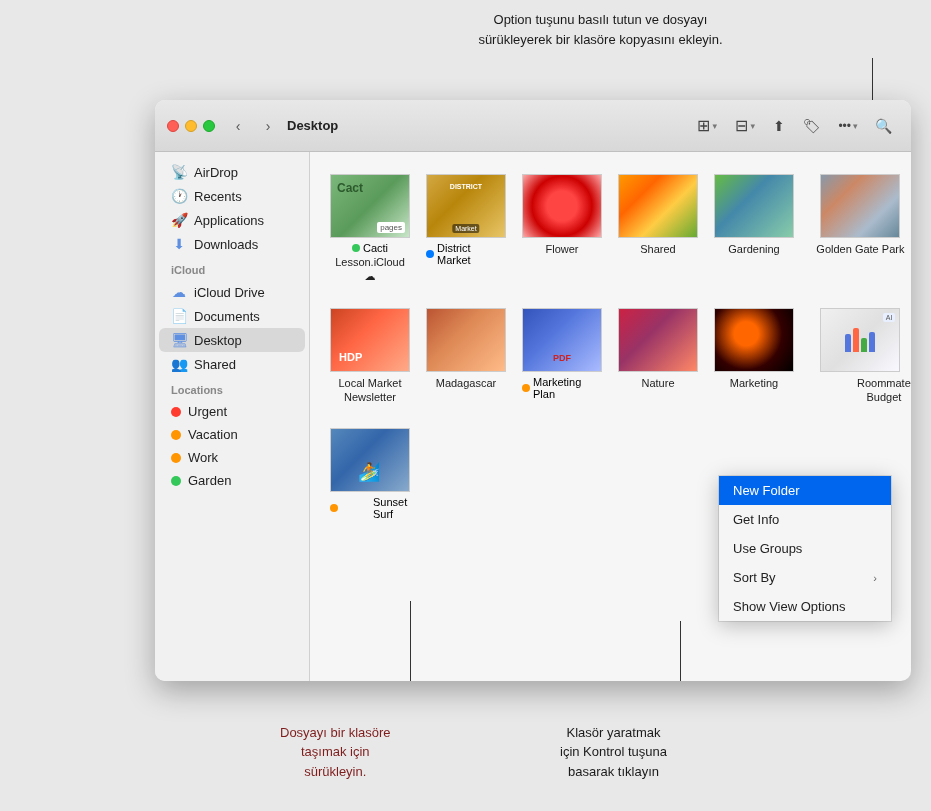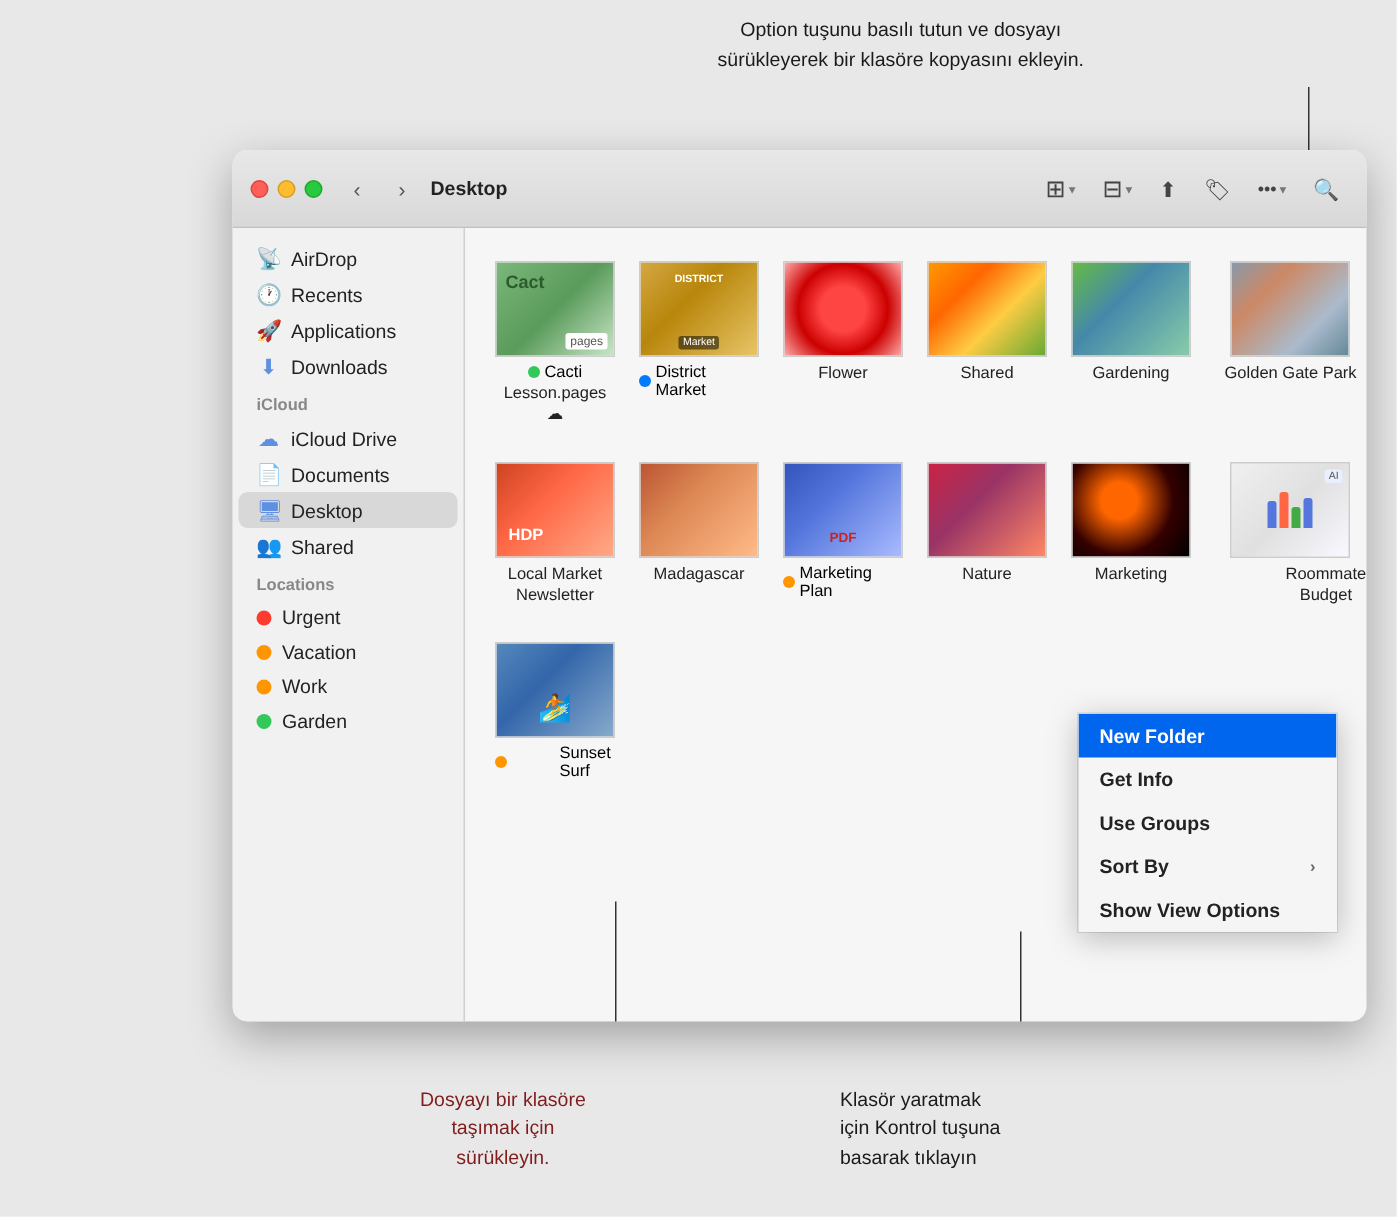--- a/index.html
+++ b/index.html
@@ -29,21 +29,21 @@
       left: 280px;
       text-align: center;
       font-size: 13px;
       color: #7f1d1d;
       line-height: 1.5;
     }
     .annotation-bottom-right {
       position: absolute;
       bottom: 30px;
       left: 560px;
-      text-align: left;
+      text-align: center;
       font-size: 13px;
       color: #1a1a1a;
       line-height: 1.5;
     }
 
     
     .finder-window {
       position: absolute;
       top: 100px;
       left: 155px;
@@ -345,21 +345,20 @@
     .context-menu {
       position: absolute;
       bottom: 60px;
       right: 20px;
       width: 172px;
       background: rgba(245,245,245,0.97);
       border-radius: 0;
       box-shadow: 0 4px 20px rgba(0,0,0,0.25), 0 0 0 1px rgba(0,0,0,0.1);
       overflow: hidden;
       z-index: 100;
-      font-weight: bold;
     }
     .menu-item {
       display: flex;
       align-items: center;
       justify-content: space-between;
       padding: 7px 14px;
       font-size: 13px;
       color: #222;
       cursor: pointer;
     }
@@ -492,21 +491,21 @@
 
         <div class="file-item">
           <div class="file-thumbnail thumb-cacti">
             <div style="position:absolute;bottom:4px;right:4px;background:#fff;border-radius:2px;padding:1px 3px;font-size:8px;color:#555;">pages</div>
           </div>
           <div style="display:flex;align-items:center;gap:3px;flex-direction:column;">
             <div class="file-name-with-dot">
               <div class="file-dot" style="background:#34c759;"></div>
               <span style="font-size:11px;">Cacti</span>
             </div>
-            <div class="file-name" style="margin-top:-2px;">Lesson.pages ☁</div>
+            <div class="file-name" style="margin-top:-2px;">Lesson.iCloud ☁</div>
           </div>
         </div>
 
         <div class="file-item">
           <div class="file-thumbnail thumb-district">
             <div style="position:absolute;bottom:4px;left:50%;transform:translateX(-50%);background:rgba(0,0,0,0.5);border-radius:2px;padding:1px 3px;font-size:7px;color:#fff;">Market</div>
           </div>
           <div class="file-name-with-dot">
             <div class="file-dot" style="background:#007aff;"></div>
             <span style="font-size:11px;">District Market</span>

